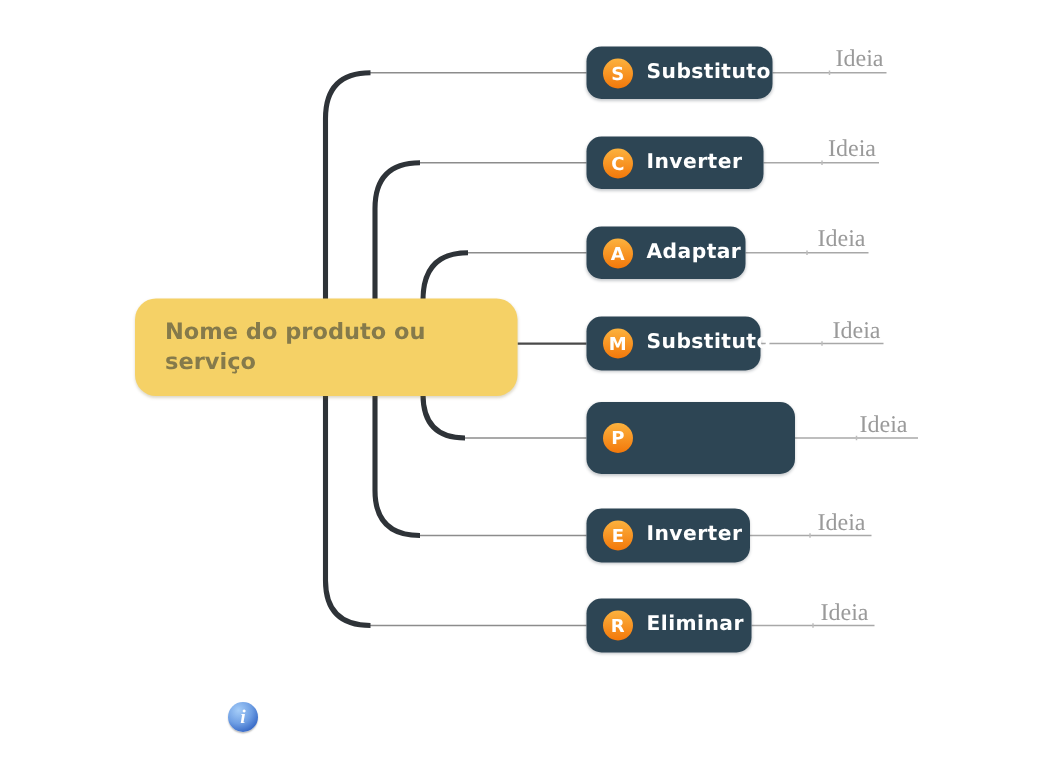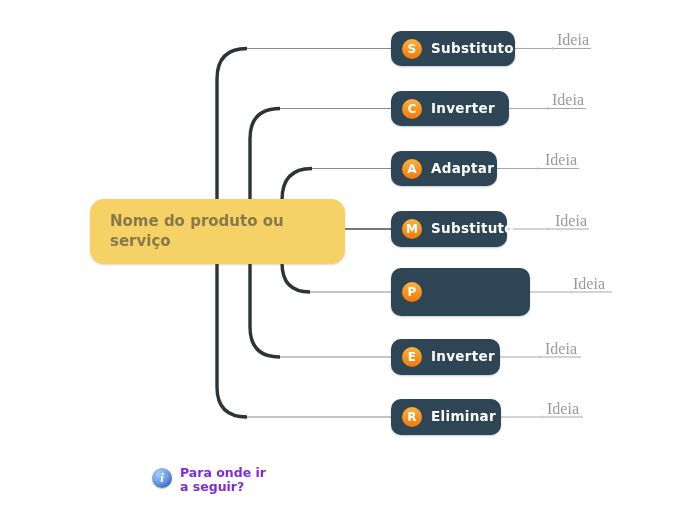--- a/index.html
+++ b/index.html
@@ -162,17 +162,15 @@
   <div class="idea" style="right:108px;top:31px;">Ideia</div>
   <div class="idea" style="right:113px;top:91px;">Ideia</div>
   <div class="idea" style="right:120px;top:151px;">Ideia</div>
   <div class="idea" style="right:110px;top:211.5px;">Ideia</div>
   <div class="idea" style="right:92px;top:274.5px;">Ideia</div>
   <div class="idea" style="right:120px;top:339.5px;">Ideia</div>
   <div class="idea" style="right:118px;top:399.5px;">Ideia</div>
 
   <div class="footnote">
     <div class="info-icon">i</div>
-    <div class="footnote-text">Para onde ir
-a seguir?</div>
   </div>
 
 </div>
 
 </body></html>

